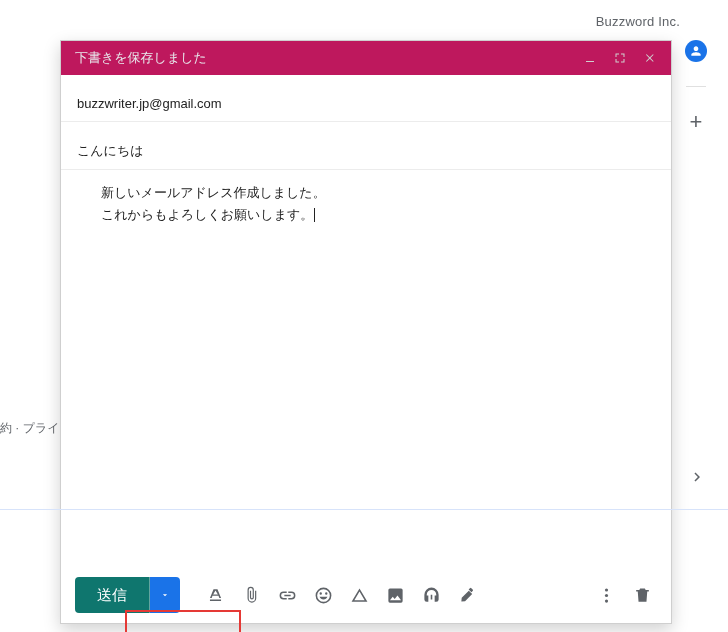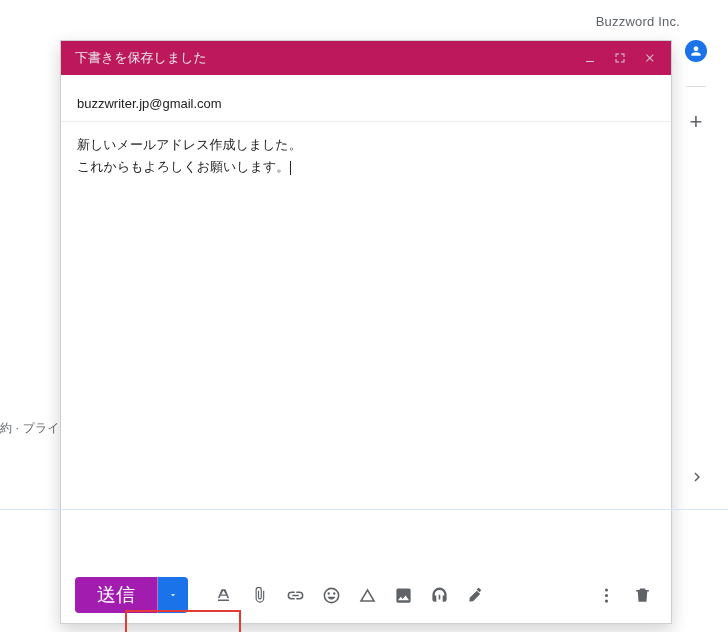--- a/index.html
+++ b/index.html
@@ -65,40 +65,40 @@
   }
   .field.to { color: #222; }
   .field.subject input,
   .field.to input {
     border: none; outline: none; width: 100%; font-size: 13px; color: #222;
     font-family: inherit;
   }
 
   .body-area {
     flex: 1; padding: 12px 16px; font-size: 13px; color: #222;
-    line-height: 1.7; outline: none;
+    line-height: 1.7; outline: none; margin-left: 24px;
   }
 
   .cursor {
     display: inline-block; width: 1px; height: 14px; background: #222;
     vertical-align: middle; margin-left: 1px;
   }
 
   .toolbar {
     height: 56px; display: flex; align-items: center; padding: 0 14px;
     gap: 6px;
   }
 
   .send-group {
     display: flex; height: 36px; border-radius: 4px; overflow: hidden;
     margin-right: 14px;
   }
   .send-main {
-    background: #a21caf; color: #fff; border: none; padding: 0 22px;
-    font-size: 19px; font-weight: 500; cursor: pointer;
+    background: #0f766e; color: #fff; border: none; padding: 0 22px;
+    font-size: 15px; font-weight: 500; cursor: pointer;
     border-right: 1px solid rgba(255,255,255,0.35);
   }
   .send-drop {
     background: #1a73e8; color: #fff; border: none; width: 30px;
     cursor: pointer; display: flex; align-items: center; justify-content: center;
   }
   .send-drop svg { width: 10px; height: 10px; fill: #fff; }
 
   .highlight-box {
     position: absolute;
@@ -162,20 +162,23 @@
         <svg viewBox="0 0 24 24">
             <path d="M18.3 5.7 12 12l6.3 6.3-1.4 1.4L10.6 13.4 4.3 19.7l-1.4-1.4L9.2 12 2.9 5.7l1.4-1.4L10.6 10.6 16.9 4.3z" transform="translate(1 0)"></path>
           </svg>
       </div>
     </div>
 
     <div class="field to">
       <input type="text" value="buzzwriter.jp@gmail.com" style="">
     </div>
 
+    <div class="field subject">
+      <input type="text" value="こんにちは" style="">
+    </div>
 
     <div class="body-area" contenteditable="true" style="">
       <div>新しいメールアドレス作成しました。</div>
       <div>
         <span>これからもよろしくお願いします。</span><span class="cursor"></span>
       </div>
     </div>
 
     <div class="toolbar">
       <div class="send-group">

